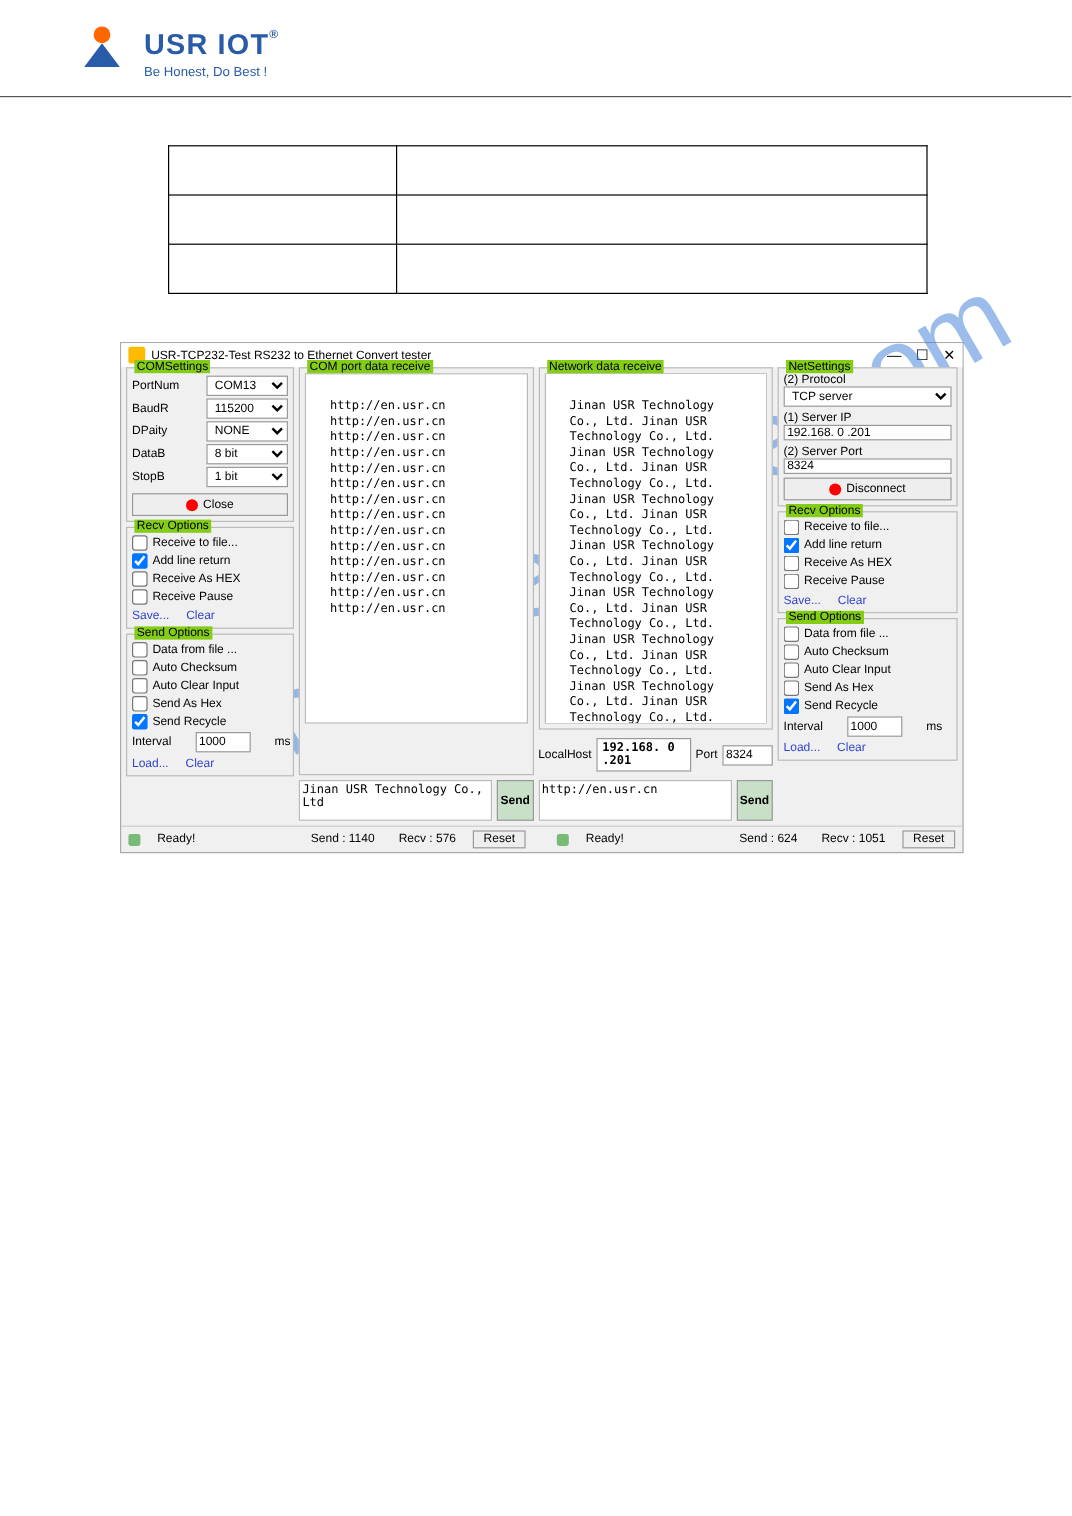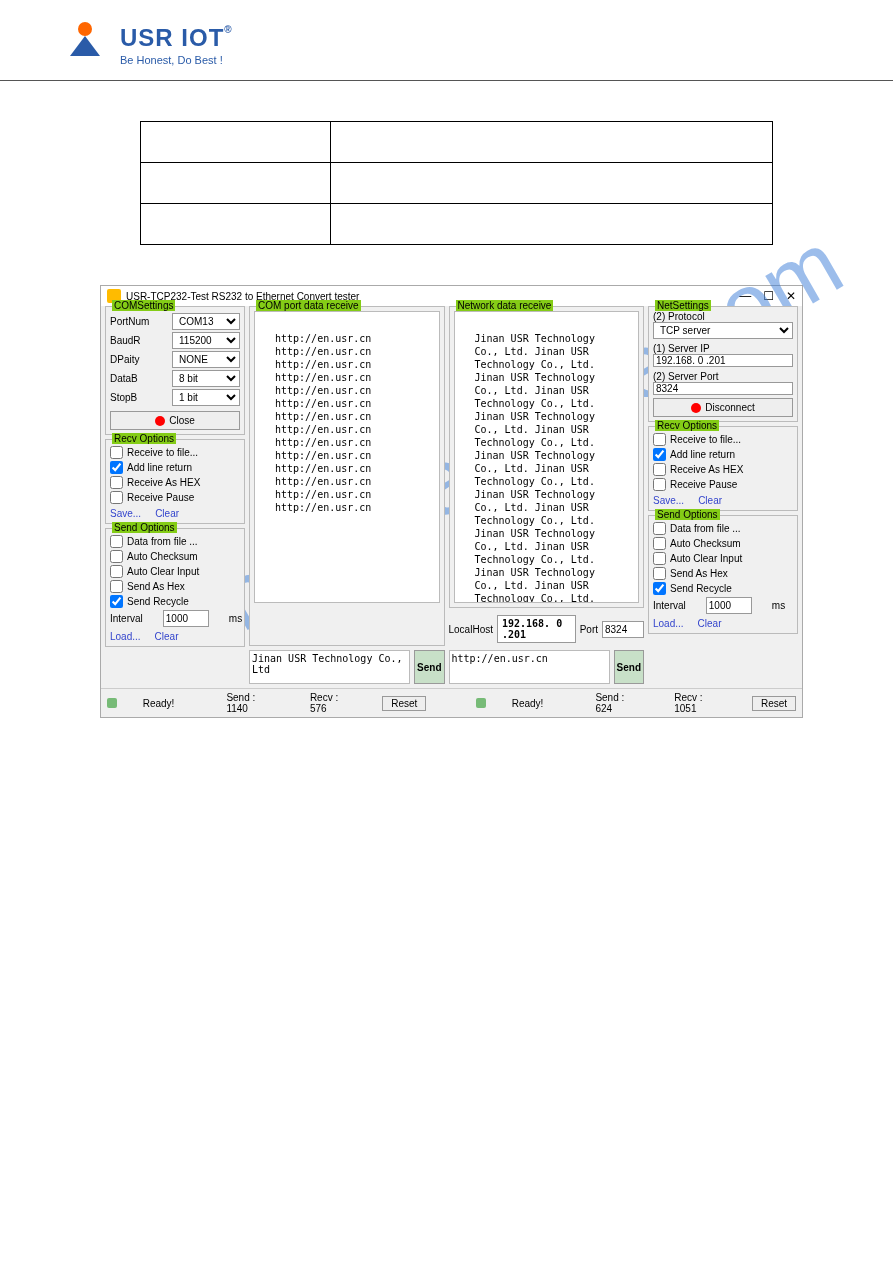--- a/index.html
+++ b/index.html
@@ -43,21 +43,21 @@
 .dot-red{width:10px;height:10px;background:red;border-radius:50%}
 .chk{display:flex;align-items:center;gap:4px;margin:2px 0;font-size:10px}
 .chk input{margin:0}
 .link{color:#34c;cursor:pointer;font-size:10px}
 .links-row{display:flex;gap:14px;margin-top:4px}
 .textarea{background:#fff;border:1px solid #bbb;height:250px;overflow:auto;padding:20px;font-family:monospace;font-size:10px;line-height:13px}
 .local-row{display:flex;align-items:center;gap:4px;margin:3px 0;font-size:10px}
 .local-row .ipbox{border:1px solid #999;background:#fff;padding:2px 4px;font-weight:bold;font-family:monospace;flex:1}
 .send-row{display:flex;gap:4px;align-items:stretch}
 .send-row textarea{flex:1;height:28px;font-size:10px;font-family:monospace;resize:none;border:1px solid #bbb;padding:2px}
-.status{display:flex;align-items:center;padding:3px 6px;gap:20px;border-top:1px solid #ccc;font-size:10px}
+.status{display:flex;align-items:center;padding:3px 6px;gap:8px;border-top:1px solid #ccc;font-size:10px}
 .status .cell{padding:0 6px}
 .status .ready-icon{width:10px;height:10px;background:#7b7;border-radius:2px}
 .btn-reset{border:1px solid #999;background:#eee;padding:1px 8px;font-size:10px;cursor:pointer}
 .spacer{flex:1}
 </style>
 </head>
 <body>
 
 <div class="page">
   <div class="header">

